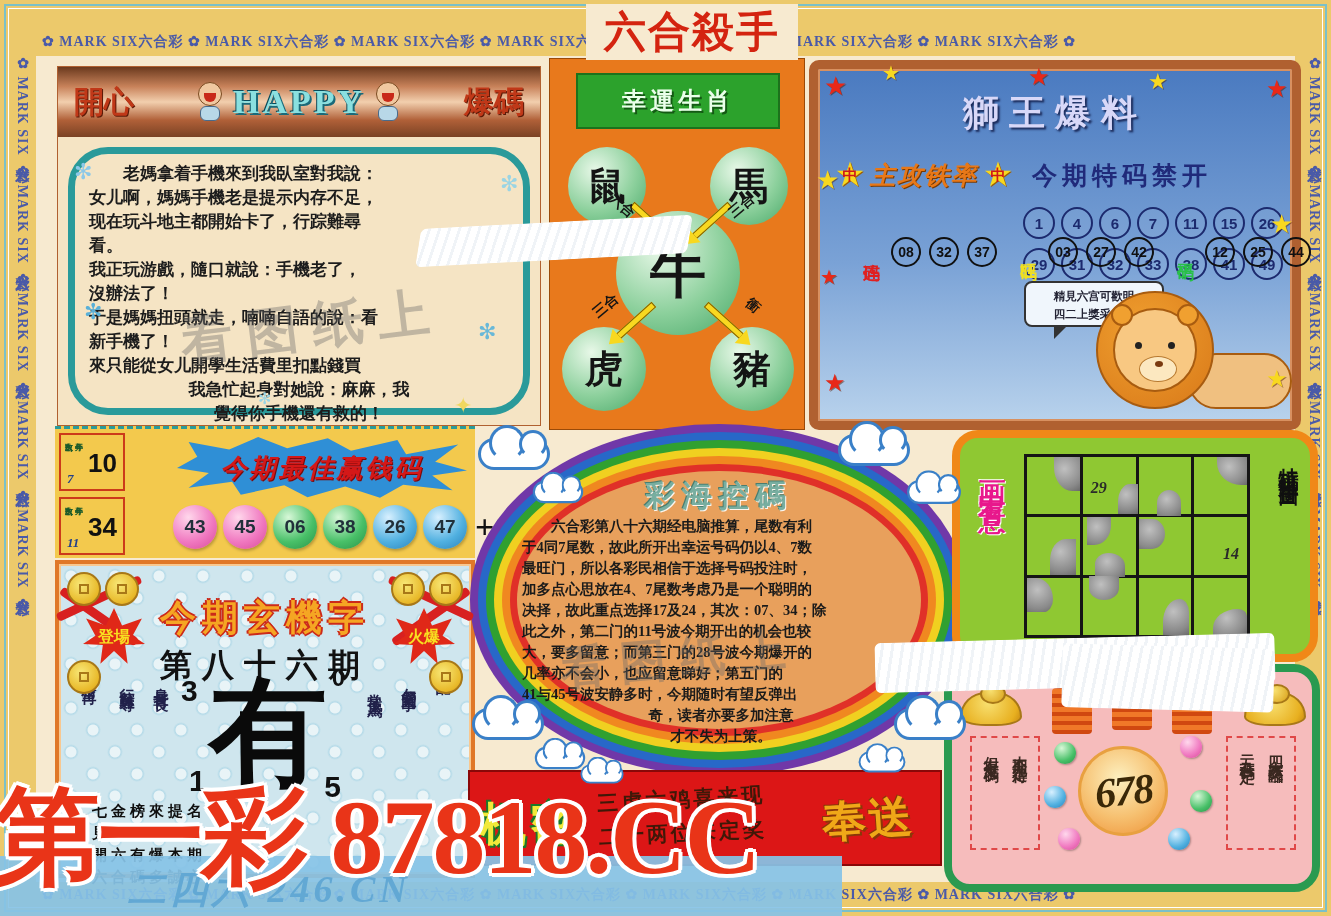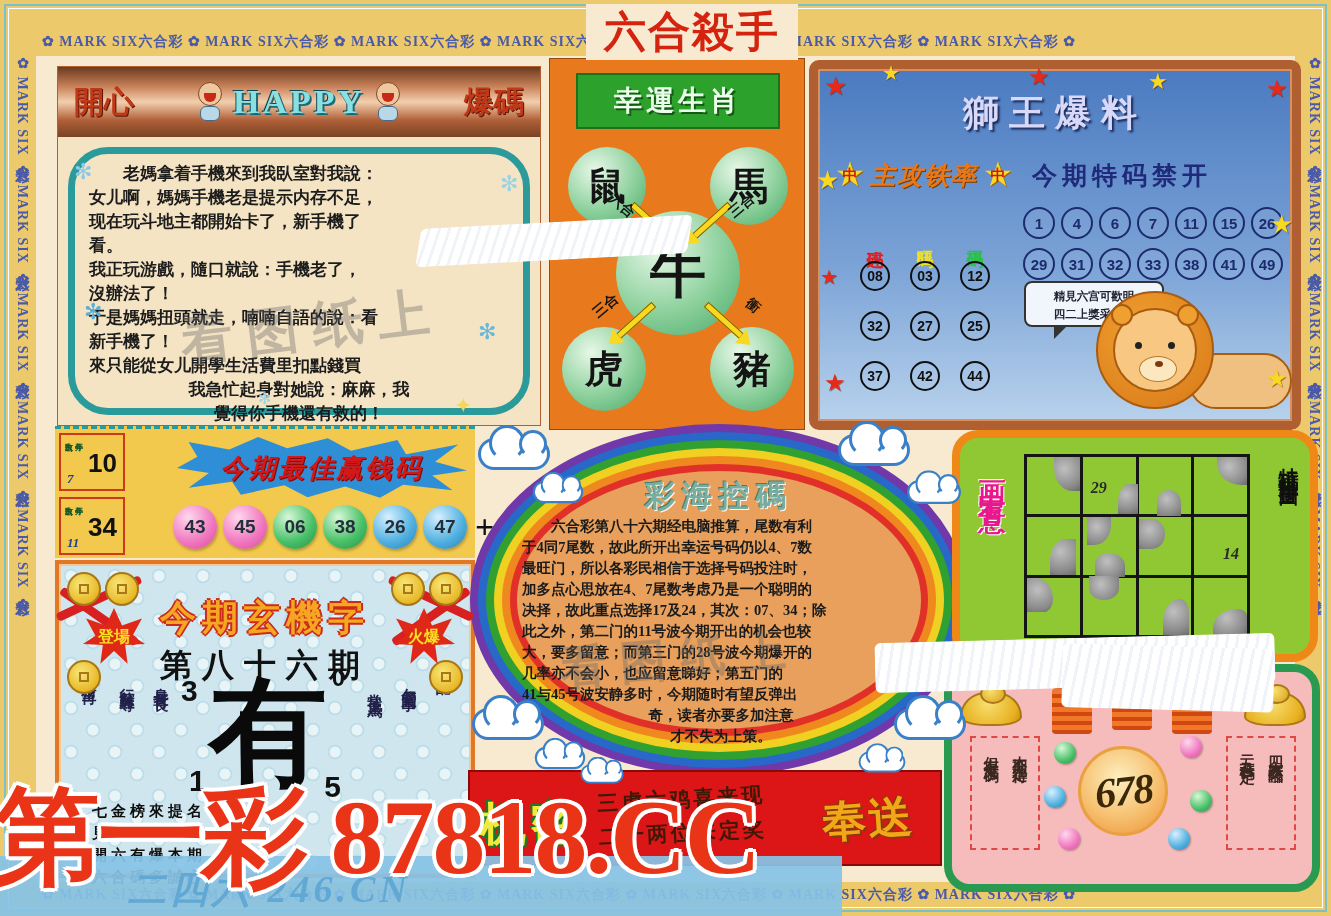--- a/index.html
+++ b/index.html
@@ -51,21 +51,21 @@
   .story { font-size:17px; line-height:24px; color:#1c1c1c; font-weight:bold; }
   .story div:nth-child(1){ text-indent:2em; }
   .story div:nth-child(10), .story div:nth-child(11){ text-align:center; }
   .sparkle { position:absolute; font-size:22px; z-index:2; }
 
   
   .zodiac { left:549px; top:58px; width:256px; height:372px; background:#e8791c;
             border:1px solid #9a4a08; }
   .zodiac-title { position:absolute; left:26px; top:14px; width:204px; height:56px;
      background:#2ca22c; border:2px solid #1c721c; display:flex; align-items:center;
-     justify-content:center; font-size:28px; font-weight:900; color:#eaffea;
+     justify-content:center; font-size:24px; font-weight:900; color:#eaffea;
      text-shadow:2px 2px 0 #145a14; letter-spacing:4px; }
   .zcircle { position:absolute; border-radius:50%;
      background:radial-gradient(circle at 35% 30%, #e8f8e8, #8cd09c 55%, #48a868);
      display:flex; align-items:center; justify-content:center; }
   .zglyph { font-size:38px; font-weight:900; color:#141414; }
   .zglyph.big { font-size:56px; }
   .zarrow { position:absolute; width:48px; height:7px; background:#f8d820;
      border:1px solid #806000; }
   .zarrow::after { content:""; position:absolute; right:-13px; top:-6px;
      border-left:13px solid #f8d820; border-top:9px solid transparent;
@@ -91,21 +91,21 @@
      text-shadow:1px 1px 0 #7a3a00; margin:0 2px; letter-spacing:2px; }
   .ban-label { font-size:25px; font-weight:900; color:#202a7a; letter-spacing:5px;
      margin-left:16px; }
   .num-rows { position:absolute; left:205px; top:138px; width:270px; }
   .num-row { display:flex; gap:6px; margin-bottom:9px; }
   .ncirc { width:32px; height:32px; border:2.5px solid #1c2a6e; border-radius:50%;
      color:#1c2a6e; font-weight:900; font-size:15px; display:flex; align-items:center;
      justify-content:center; background:rgba(255,255,255,0.06);
      font-family:"Liberation Sans", sans-serif; }
   .col-block { position:absolute; left:42px; top:168px; display:flex; gap:20px; }
-  .tip-col { display:flex; flex-direction:column; align-items:center; gap:20px; }
+  .tip-col { display:flex; flex-direction:row; align-items:center; gap:8px; }
   .tip-head { writing-mode:vertical-rl; text-orientation:upright; font-size:17px;
      font-weight:900; letter-spacing:2px; }
   .tip-head.red { color:#e02020; } .tip-head.yel { color:#f0e020; }
   .tip-head.grn { color:#28c048; }
   .bcirc { width:30px; height:30px; border:2.5px solid #101010; border-radius:50%;
      color:#101010; font-weight:900; font-size:14px; display:flex; align-items:center;
      justify-content:center; font-family:"Liberation Sans", sans-serif; }
   .bubble { position:absolute; left:206px; top:212px; width:140px; height:46px;
      background:#f0f6fc; border:2px solid #333; border-radius:8px; padding:4px 6px;
      font-size:11.5px; font-weight:bold; color:#223; line-height:18px;
@@ -321,21 +321,21 @@
             <span class="fmouth"></span>
             <span class="fbody"></span>
           </span>
       </span>
       <span class="happy-side">爆碼</span>
     </div>
     <div class="happy-body">
       <div class="story">
         <div>老媽拿着手機來到我臥室對我說：</div>
         <div>女儿啊，媽媽手機老是提示内存不足，</div>
-        <div>现在玩斗地主都開始卡了，新手機了</div>
+        <div>现在玩斗地主都開始卡了，行踪難尋</div>
         <div>看。</div>
         <div>我正玩游戲，隨口就說：手機老了，</div>
         <div>沒辦法了！</div>
         <div>于是媽媽扭頭就走，喃喃自語的說：看</div>
         <div>新手機了！</div>
         <div>來只能從女儿開學生活費里扣點錢買</div>
         <div>我急忙起身對她說：麻麻，我</div>
         <div>覺得你手機還有救的！</div>
       </div>
     </div>

